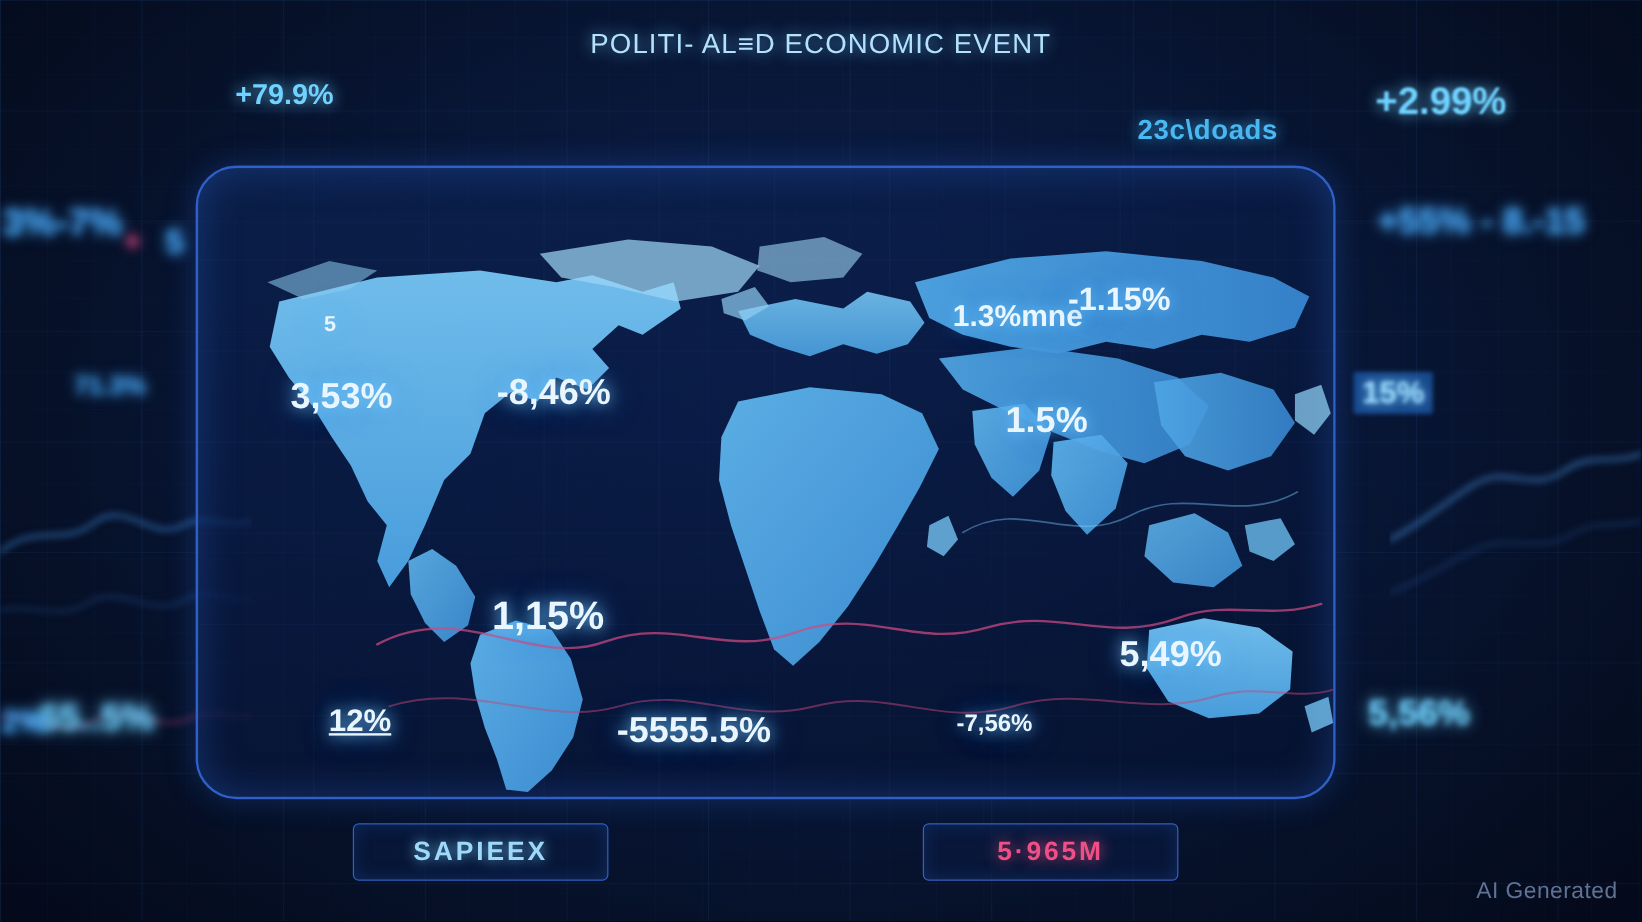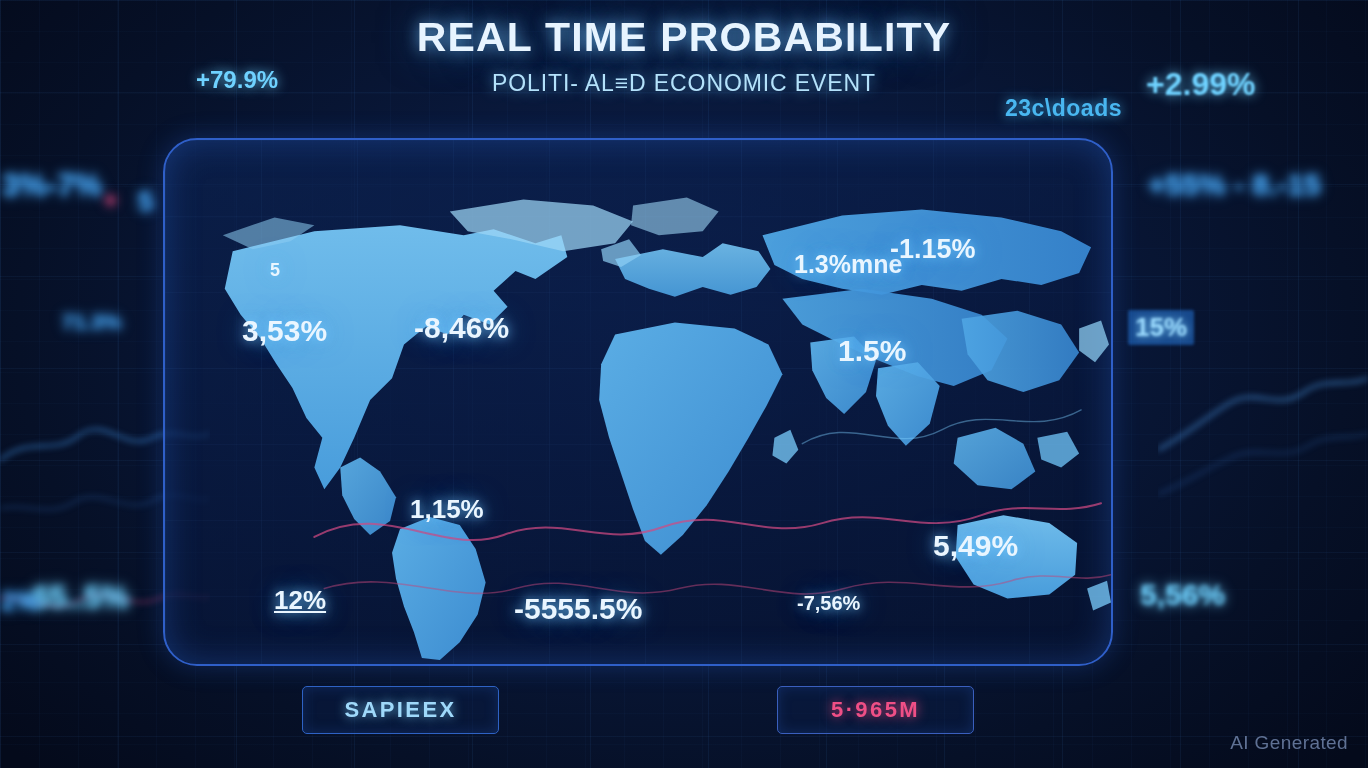--- a/index.html
+++ b/index.html
@@ -46,21 +46,21 @@
   .title {
     font-size:41px; font-weight:700; letter-spacing:1.2px;
     color:#e7f4ff;
     text-shadow:0 0 16px rgba(120,200,255,.75), 0 0 40px rgba(60,150,240,.5);
   }
   .subtitle {
     margin-top:9px; font-size:23px; font-weight:500; letter-spacing:.9px;
     color:#b4e2fb;
     text-shadow:0 0 13px rgba(110,200,255,.8);
   }
-  .top-note { position:absolute; top:95px; left:1005px; font-size:23px; font-weight:600;
+  .top-note { position:absolute; top:95px; left:948px; font-size:23px; font-weight:600;
               color:#49b7f0; letter-spacing:.5px; z-index:6;
               text-shadow:0 0 12px rgba(70,180,240,.85); filter:blur(.35px); }
 
   
   .map-card {
     position:absolute; left:163px; top:138px; width:950px; height:528px;
     border:2px solid #2f5fc8; border-radius:34px;
     background:linear-gradient(165deg, rgba(12,36,86,.62) 0%, rgba(8,24,62,.72) 55%, rgba(6,18,48,.8) 100%);
     box-shadow:0 0 34px rgba(45,105,215,.35) inset, 0 0 26px rgba(40,100,210,.3);
     overflow:hidden; z-index:3;
@@ -73,21 +73,21 @@
 
   .map-svg { position:absolute; inset:0; width:100%; height:100%; }
 
   .map-label { position:absolute; color:#eaf6ff; font-weight:600; white-space:nowrap;
                text-shadow:0 0 12px rgba(120,205,255,.9), 0 0 26px rgba(50,140,235,.55);
                z-index:5; }
 
   
   .chips { position:absolute; left:163px; top:684px; width:950px; height:52px;
            display:flex; justify-content:space-around; align-items:center; z-index:6; }
-  .chip { width:197px; height:48px; border:1px solid #2e62c4; border-radius:5px;
+  .chip { width:213px; height:48px; border:1px solid #2e62c4; border-radius:5px;
           background:rgba(10,28,68,.55);
           display:flex; align-items:center; justify-content:center;
           font-size:22px; font-weight:600; letter-spacing:2.4px; color:#9fd9fa;
           text-shadow:0 0 11px rgba(120,210,255,.85);
           box-shadow:0 0 14px rgba(40,95,195,.28) inset; }
   .chip.accent { color:#ef4f86; text-shadow:0 0 12px rgba(239,79,134,.85); border-color:#3a5fbe; }
 
   .watermark { position:absolute; right:20px; bottom:14px; font-size:19px;
                color:#5f7194; letter-spacing:.4px; z-index:8; }
 
@@ -139,21 +139,20 @@
       
       
       
       
       
       
     </div>
   </div>
 
   <div class="title-wrap">
-    <div class="title">REAL TIME PROBABILITY</div>
     <div class="subtitle">POLITI- AL≡D ECONOMIC EVENT</div>
   </div>
   <div class="top-note">23c\doads</div>
 
   <div id="edge-layer">
       <div class="edge-txt cyan" style="left: 196px; top: 66px; font-size: 24px; text-align: right;">+79.9%</div>
       <div class="edge-txt cyan" style="left: 1146px; top: 66px; font-size: 32px; filter: blur(1.1px);">+2.99%</div>
       <div class="edge-txt" style="left: 2px; top: 168px; font-size: 31px; filter: blur(4px);">3%-7%</div>
       <div class="edge-txt pink" style="left: 104px; top: 188px; font-size: 22px; filter: blur(4px);">+</div>
       <div class="edge-txt" style="left: 138px; top: 186px; font-size: 28px; filter: blur(4px);">5</div>
@@ -233,21 +232,21 @@
       <path class="glow-line" d="M640,306 C690,276 730,318 780,292 C828,266 870,300 920,272" stroke="#7fd0ff" stroke-width="1.4" opacity=".42"></path>
     </svg>
 
     <div id="map-label-layer">
         <div class="map-label" style="left: 77px; top: 174px; font-size: 30px;">3,53%</div>
         <div class="map-label" style="left: 249px; top: 171px; font-size: 30px;">-8,46%</div>
         <div class="map-label" style="left: 105px; top: 120px; font-size: 18px;">5</div>
         <div class="map-label" style="left: 629px; top: 110px; font-size: 25px;">1.3%mne</div>
         <div class="map-label" style="left: 725px; top: 94px; font-size: 27px;">-1.15%</div>
         <div class="map-label" style="left: 673px; top: 194px; font-size: 30px;">1.5%</div>
-        <div class="map-label" style="left: 245px; top: 354px; font-size: 26px;">1,15%</div>
+        <div class="map-label" style="left: 245px; top: 354px; font-size: 33px;">1,15%</div>
         <div class="map-label" style="left: 768px; top: 389px; font-size: 30px;">5,49%</div>
         <div class="map-label" style="left: 109px; top: 445px; font-size: 26px; text-decoration: underline;">12%</div>
         <div class="map-label" style="left: 349px; top: 452px; font-size: 30px;">-5555.5%</div>
         <div class="map-label" style="left: 632px; top: 452px; font-size: 20px;">-7,56%</div>
       </div>
   </div>
 
   <div class="chips" id="chip-row">
       <div class="chip">SAPIEEX</div>
       <div class="chip accent">5·965M</div>

